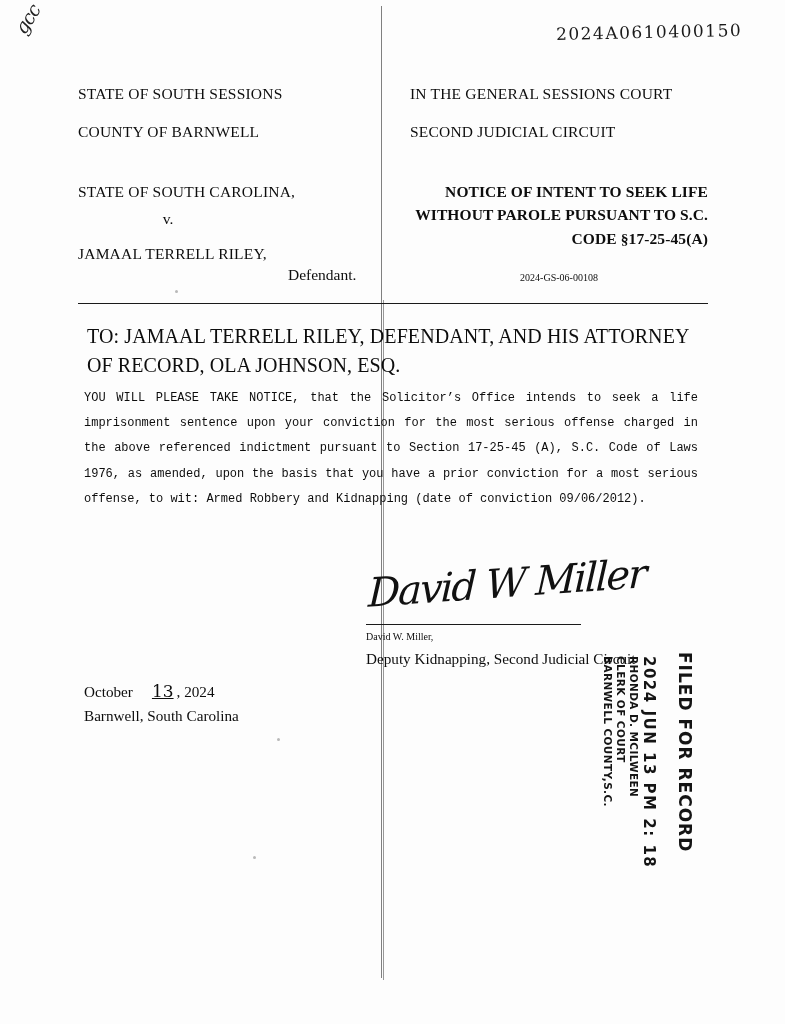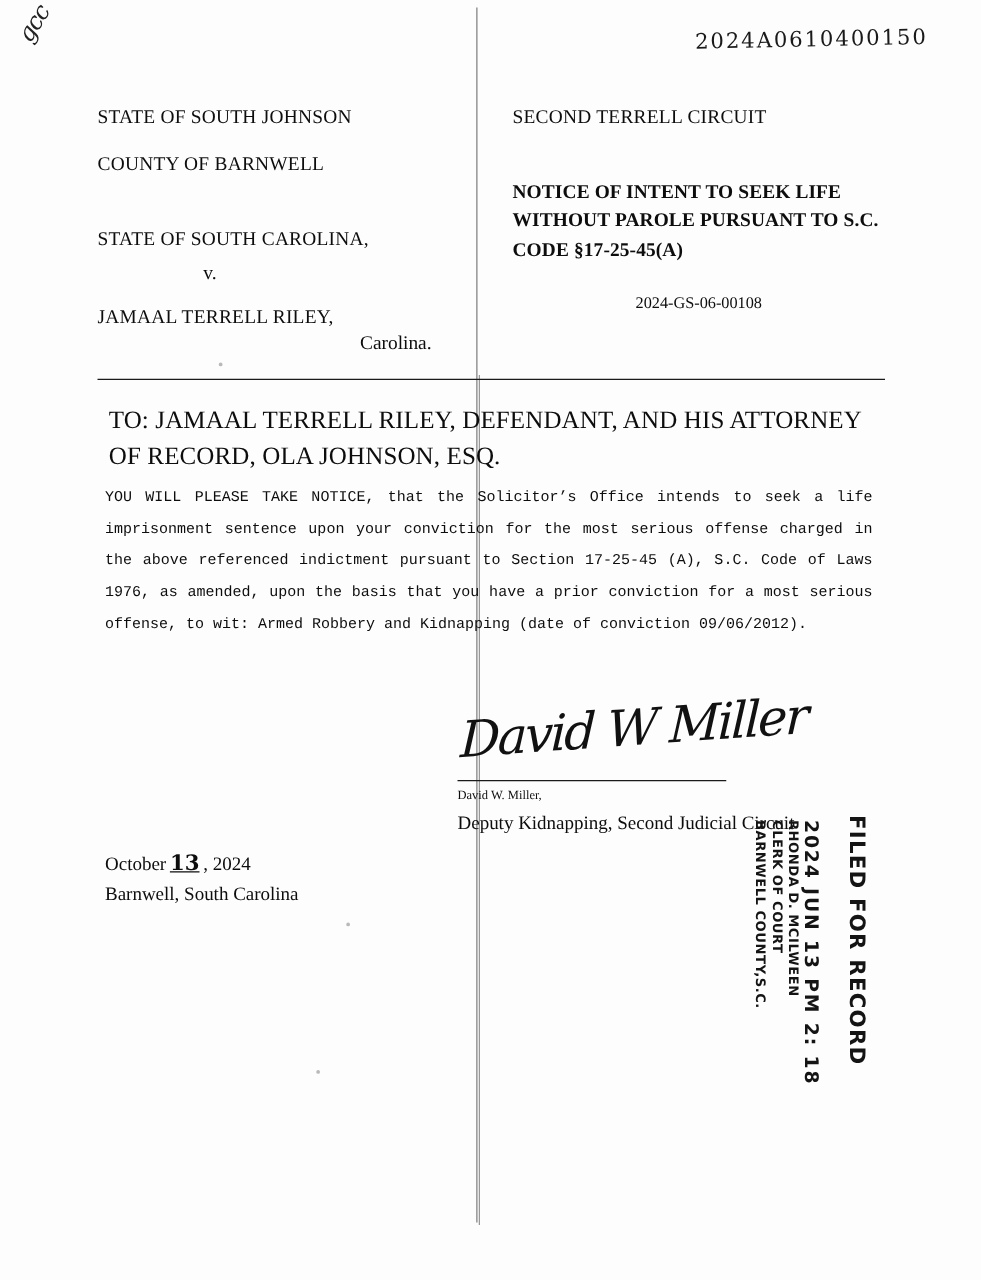--- a/index.html
+++ b/index.html
@@ -101,30 +101,30 @@
     margin: 4px 0 14px 0;
   }
 
   .defendant-label {
     font-size: 15.5px;
     margin: -6px 0 0 0;
     padding-left: 210px;
   }
 
   .notice-title {
-    text-align: left;
+    text-align: right;
     font-weight: bold;
     font-size: 15.5px;
     line-height: 1.5;
     letter-spacing: .1px;
     margin: 0 0 22px 0;
   }
   .case-number {
     text-align: center;
-    font-size: 13px;
+    font-size: 10px;
     margin: 0;
   }
 
   .caption-rule {
     position: absolute;
     left: 78px;
     top: 303px;
     width: 630px;
     height: 1px;
     background: #1a1a1a;
@@ -192,23 +192,24 @@
   .date-block {
     position: absolute;
     left: 84px;
     top: 678px;
     font-size: 15.2px;
     line-height: 1.55;
   }
   .date-hand {
     font-family: "DejaVu Serif", serif;
     font-size: 17px;
-    font-weight: bold;
+    font-weight: normal;
     text-decoration: underline;
     padding: 0 3px;
+    margin-left: 16px;
   }
 
   
   .stamp {
     position: absolute;
     left: 600px;
     top: 650px;
     width: 170px;
     height: 170px;
   }
@@ -262,30 +263,31 @@
   <div class="top-left-mark">gcc</div>
 
   <div class="top-right-number">2024A0610400150</div>
 
   <div class="fold-line"></div>
   <div class="fold-line seg2"></div>
 
   <div class="caption">
     <div class="caption-row">
       <div class="cap-left">
-        <p class="cap-line">STATE OF SOUTH JOHNSON</p>
+        <p class="cap-line">STATE OF SOUTH SESSIONS</p>
         <p class="cap-line">COUNTY OF BARNWELL</p>
         <div class="cap-spacer"></div>
         <p class="cap-line tight">STATE OF SOUTH CAROLINA,</p>
         <p class="v-center">v.</p>
         <p class="cap-line tight">JAMAAL TERRELL RILEY,</p>
-        <p class="defendant-label">Carolina.</p>
+        <p class="defendant-label">Defendant.</p>
       </div>
       <div class="cap-right">
-        <p class="cap-line">SECOND TERRELL CIRCUIT</p>
+        <p class="cap-line">IN THE GENERAL SESSIONS COURT</p>
+        <p class="cap-line">SECOND JUDICIAL CIRCUIT</p>
         <div class="cap-spacer"></div>
         <p class="notice-title">NOTICE OF INTENT TO SEEK LIFE WITHOUT PAROLE PURSUANT TO S.C. CODE §17-25-45(A)</p>
         <p class="case-number">2024-GS-06-00108</p>
       </div>
     </div>
   </div>
 
   <div class="caption-rule"></div>
 
   <div class="to-line">TO: JAMAAL TERRELL RILEY, DEFENDANT, AND HIS ATTORNEY OF RECORD, OLA JOHNSON, ESQ.</div>

